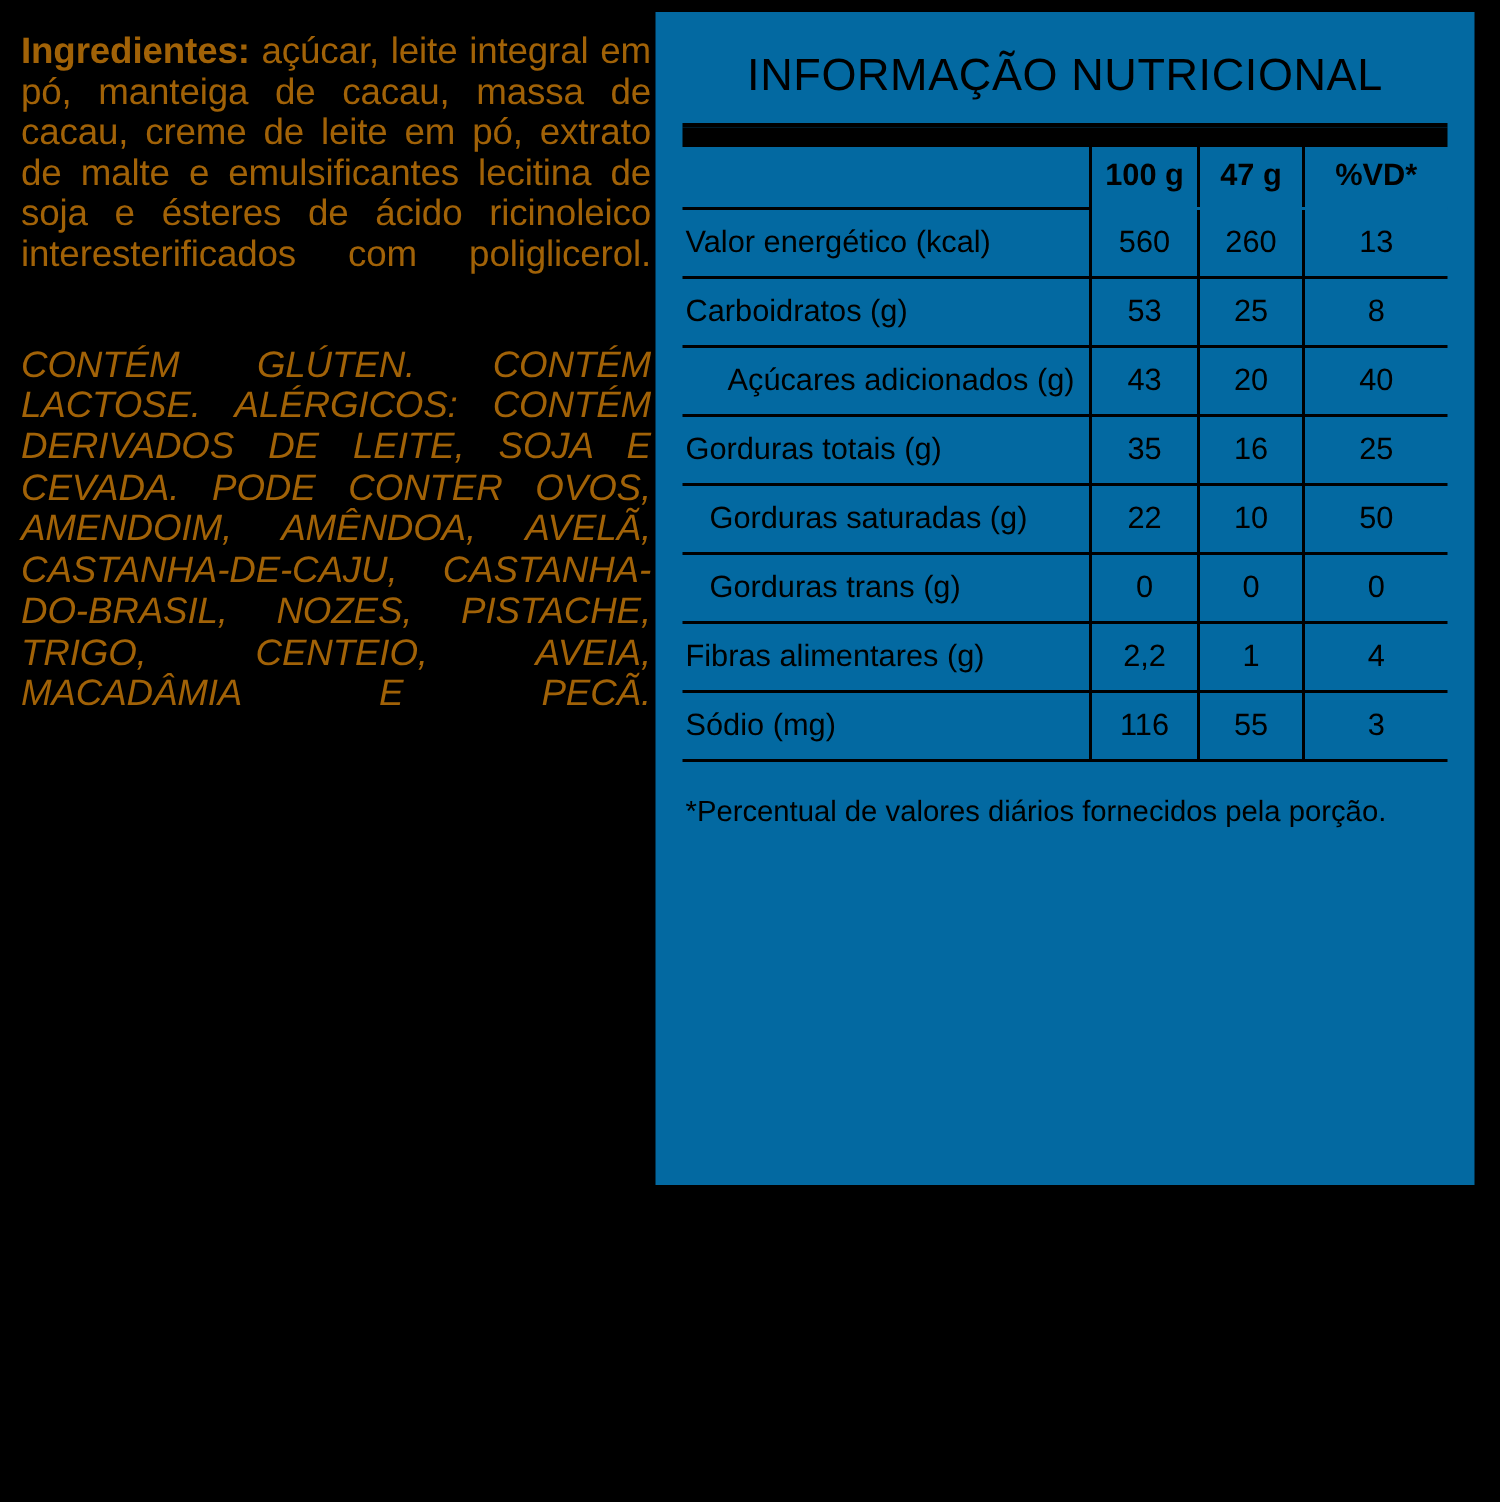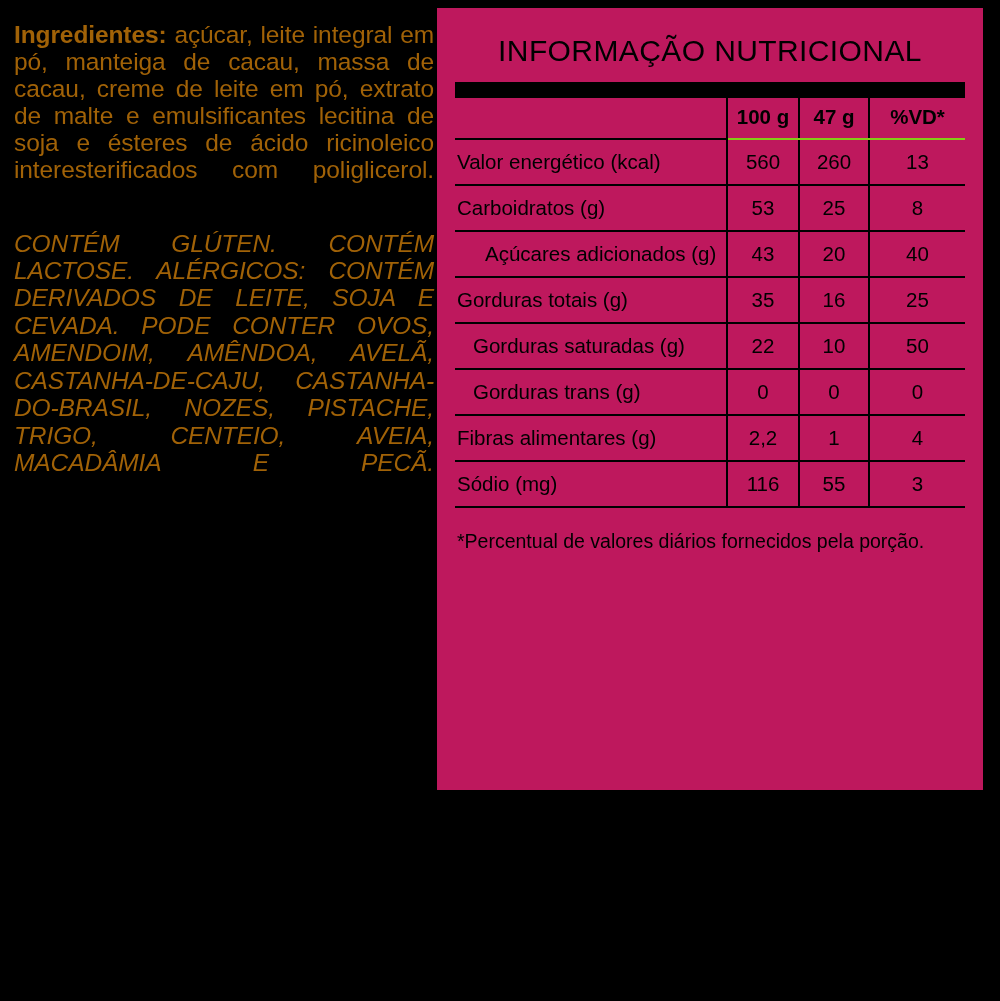--- a/index.html
+++ b/index.html
@@ -53,21 +53,21 @@
     width: 100%;
   }
 
   
   #nutrition-panel {
     position: absolute;
     left: 437px;
     top: 8px;
     width: 546px;
     height: 782px;
-    background: #be185d;
+    background: #0369a1;
     color: #000000;
     box-sizing: border-box;
     padding: 20px 18px 10px 18px;
   }
   #nutrition-title {
     font-size: 30px;
     letter-spacing: 0.4px;
     text-align: center;
     padding: 6px 0 14px 0;
     font-weight: normal;
@@ -98,21 +98,21 @@
   table.nut col.c-name { width: 272px; }
   table.nut col.c-100  { width: 72px; }
   table.nut col.c-47   { width: 70px; }
   table.nut col.c-vd   { width: 96px; }
 
   table.nut tr.head th {
     font-weight: bold;
     font-size: 20.5px;
     text-align: center;
     padding: 7px 0 9px 0;
-    border-bottom: 2px solid #84cc16;
+    border-bottom: 2px solid #0369a1;
   }
   table.nut tr.head th.blank { border-bottom: 2px solid #000; }
 
   table.nut td.name {
     text-align: left;
     padding: 10px 4px 10px 2px;
     border-bottom: 2px solid #000;
     white-space: nowrap;
   }
   table.nut td.name.indent1 { padding-left: 18px; }

